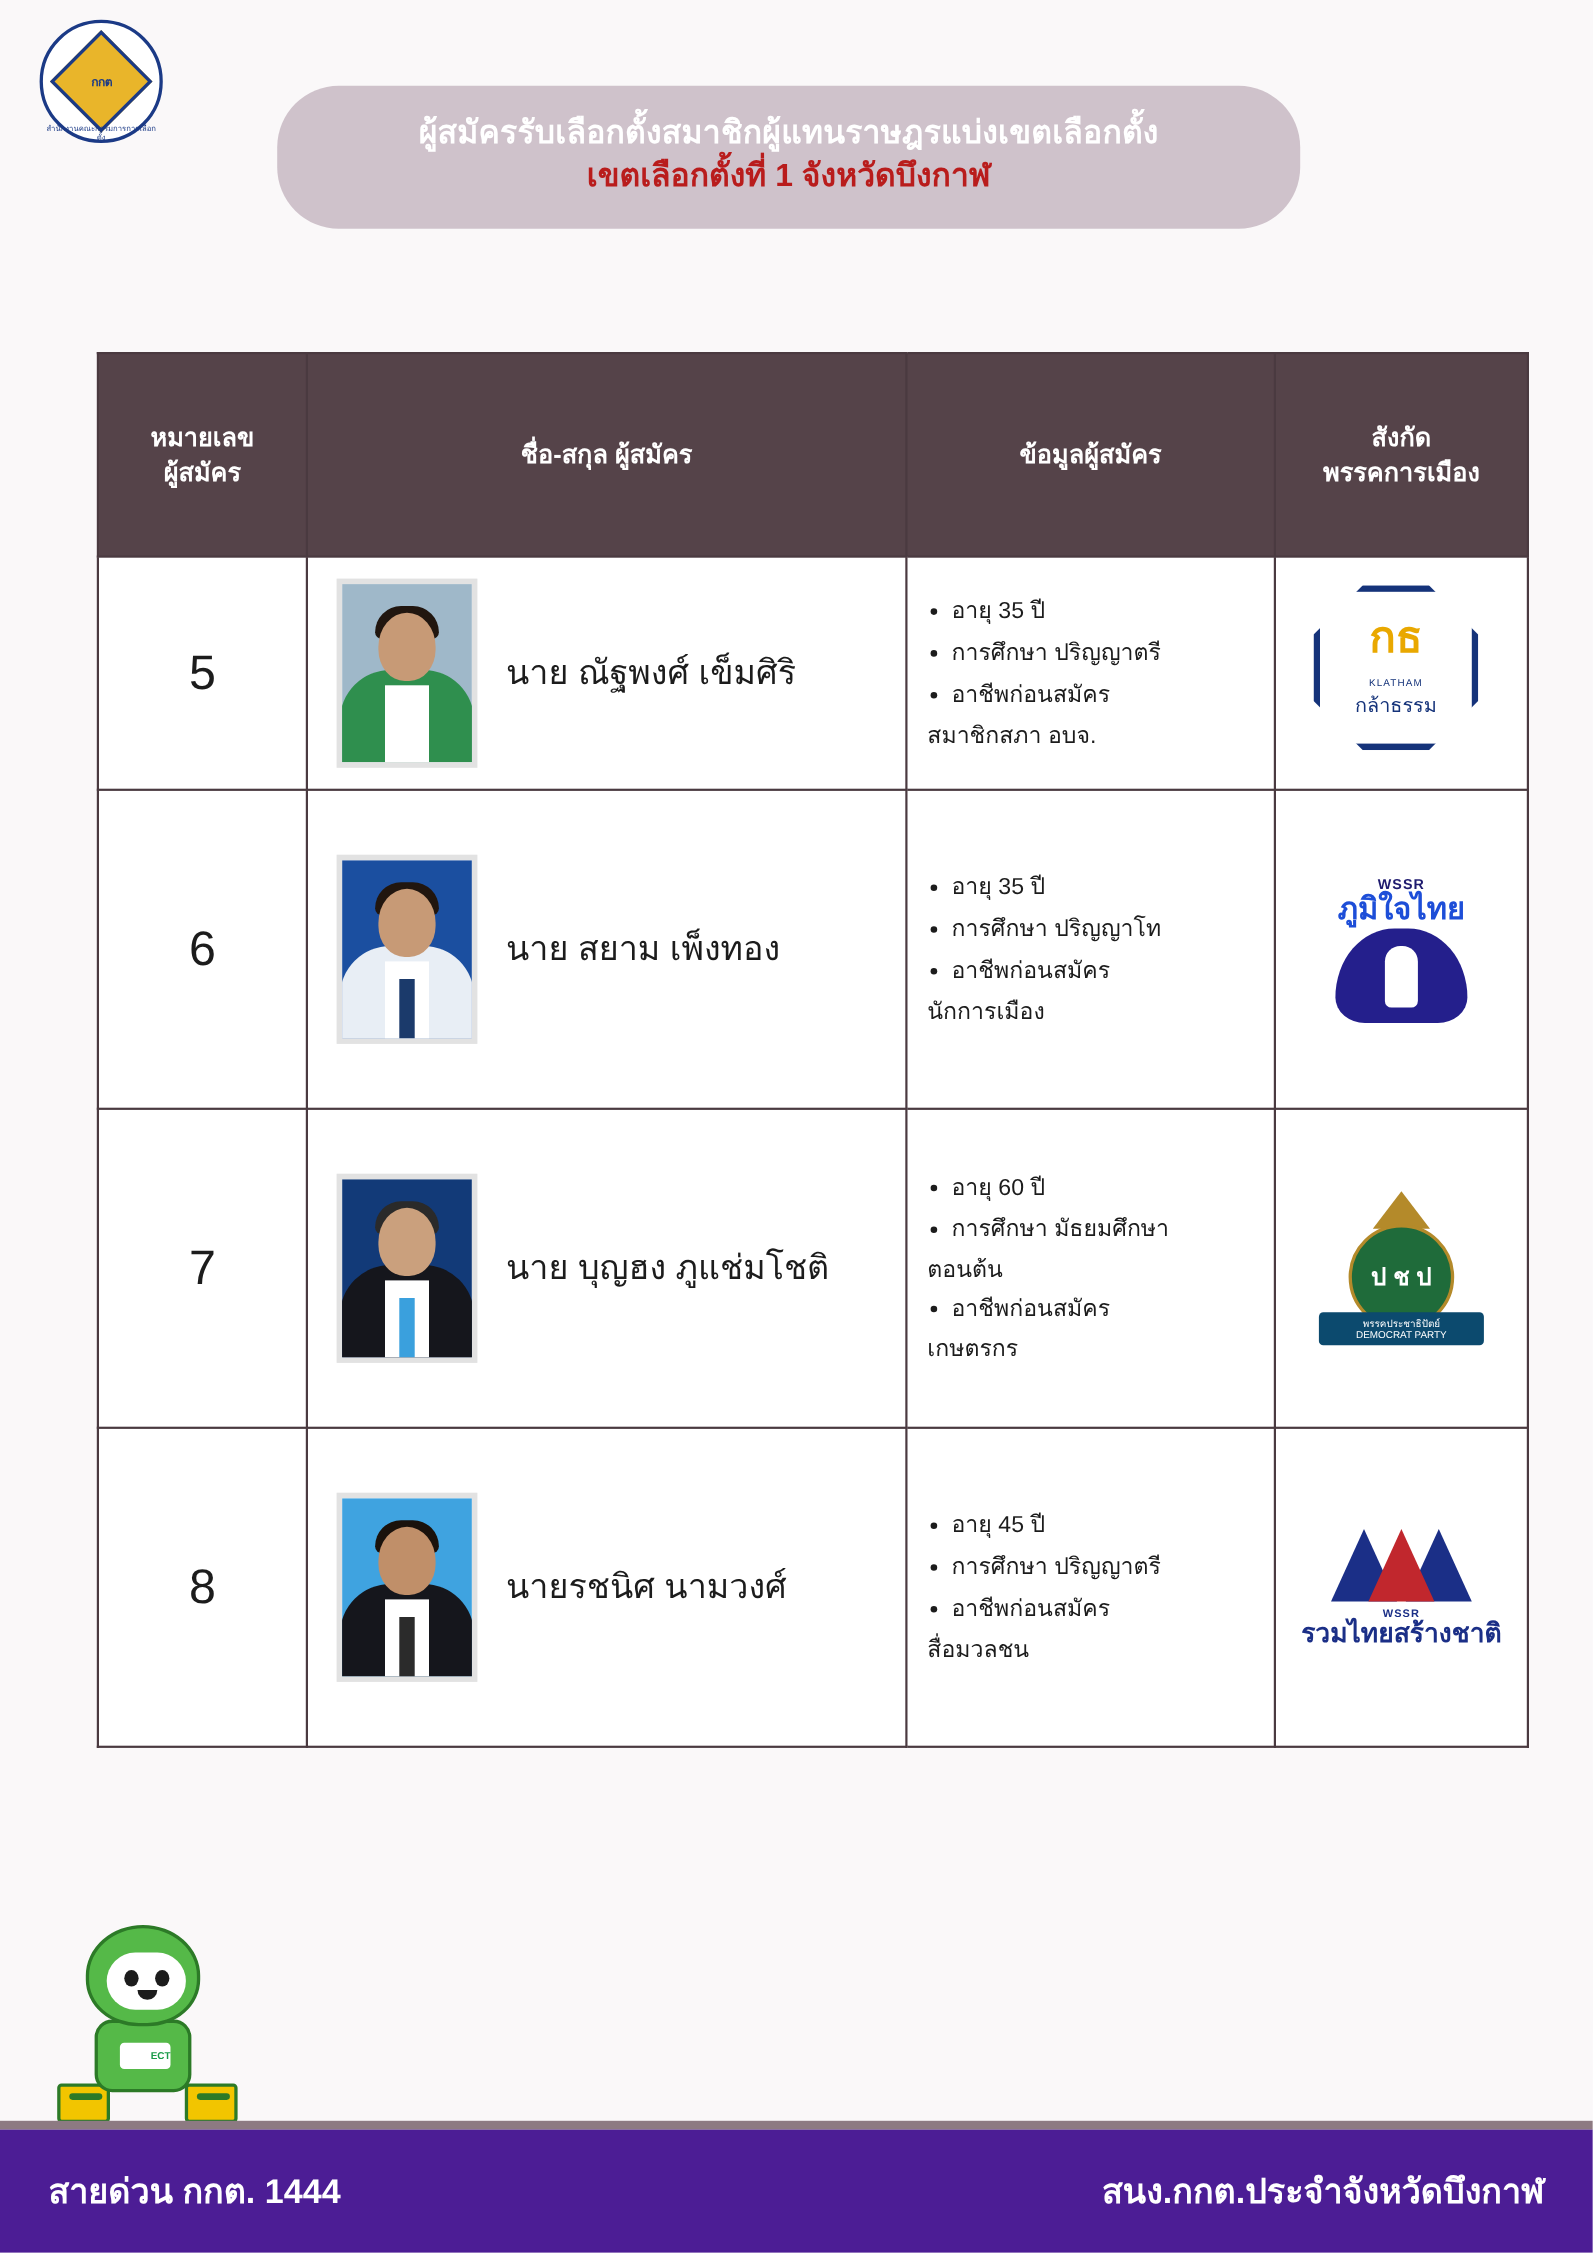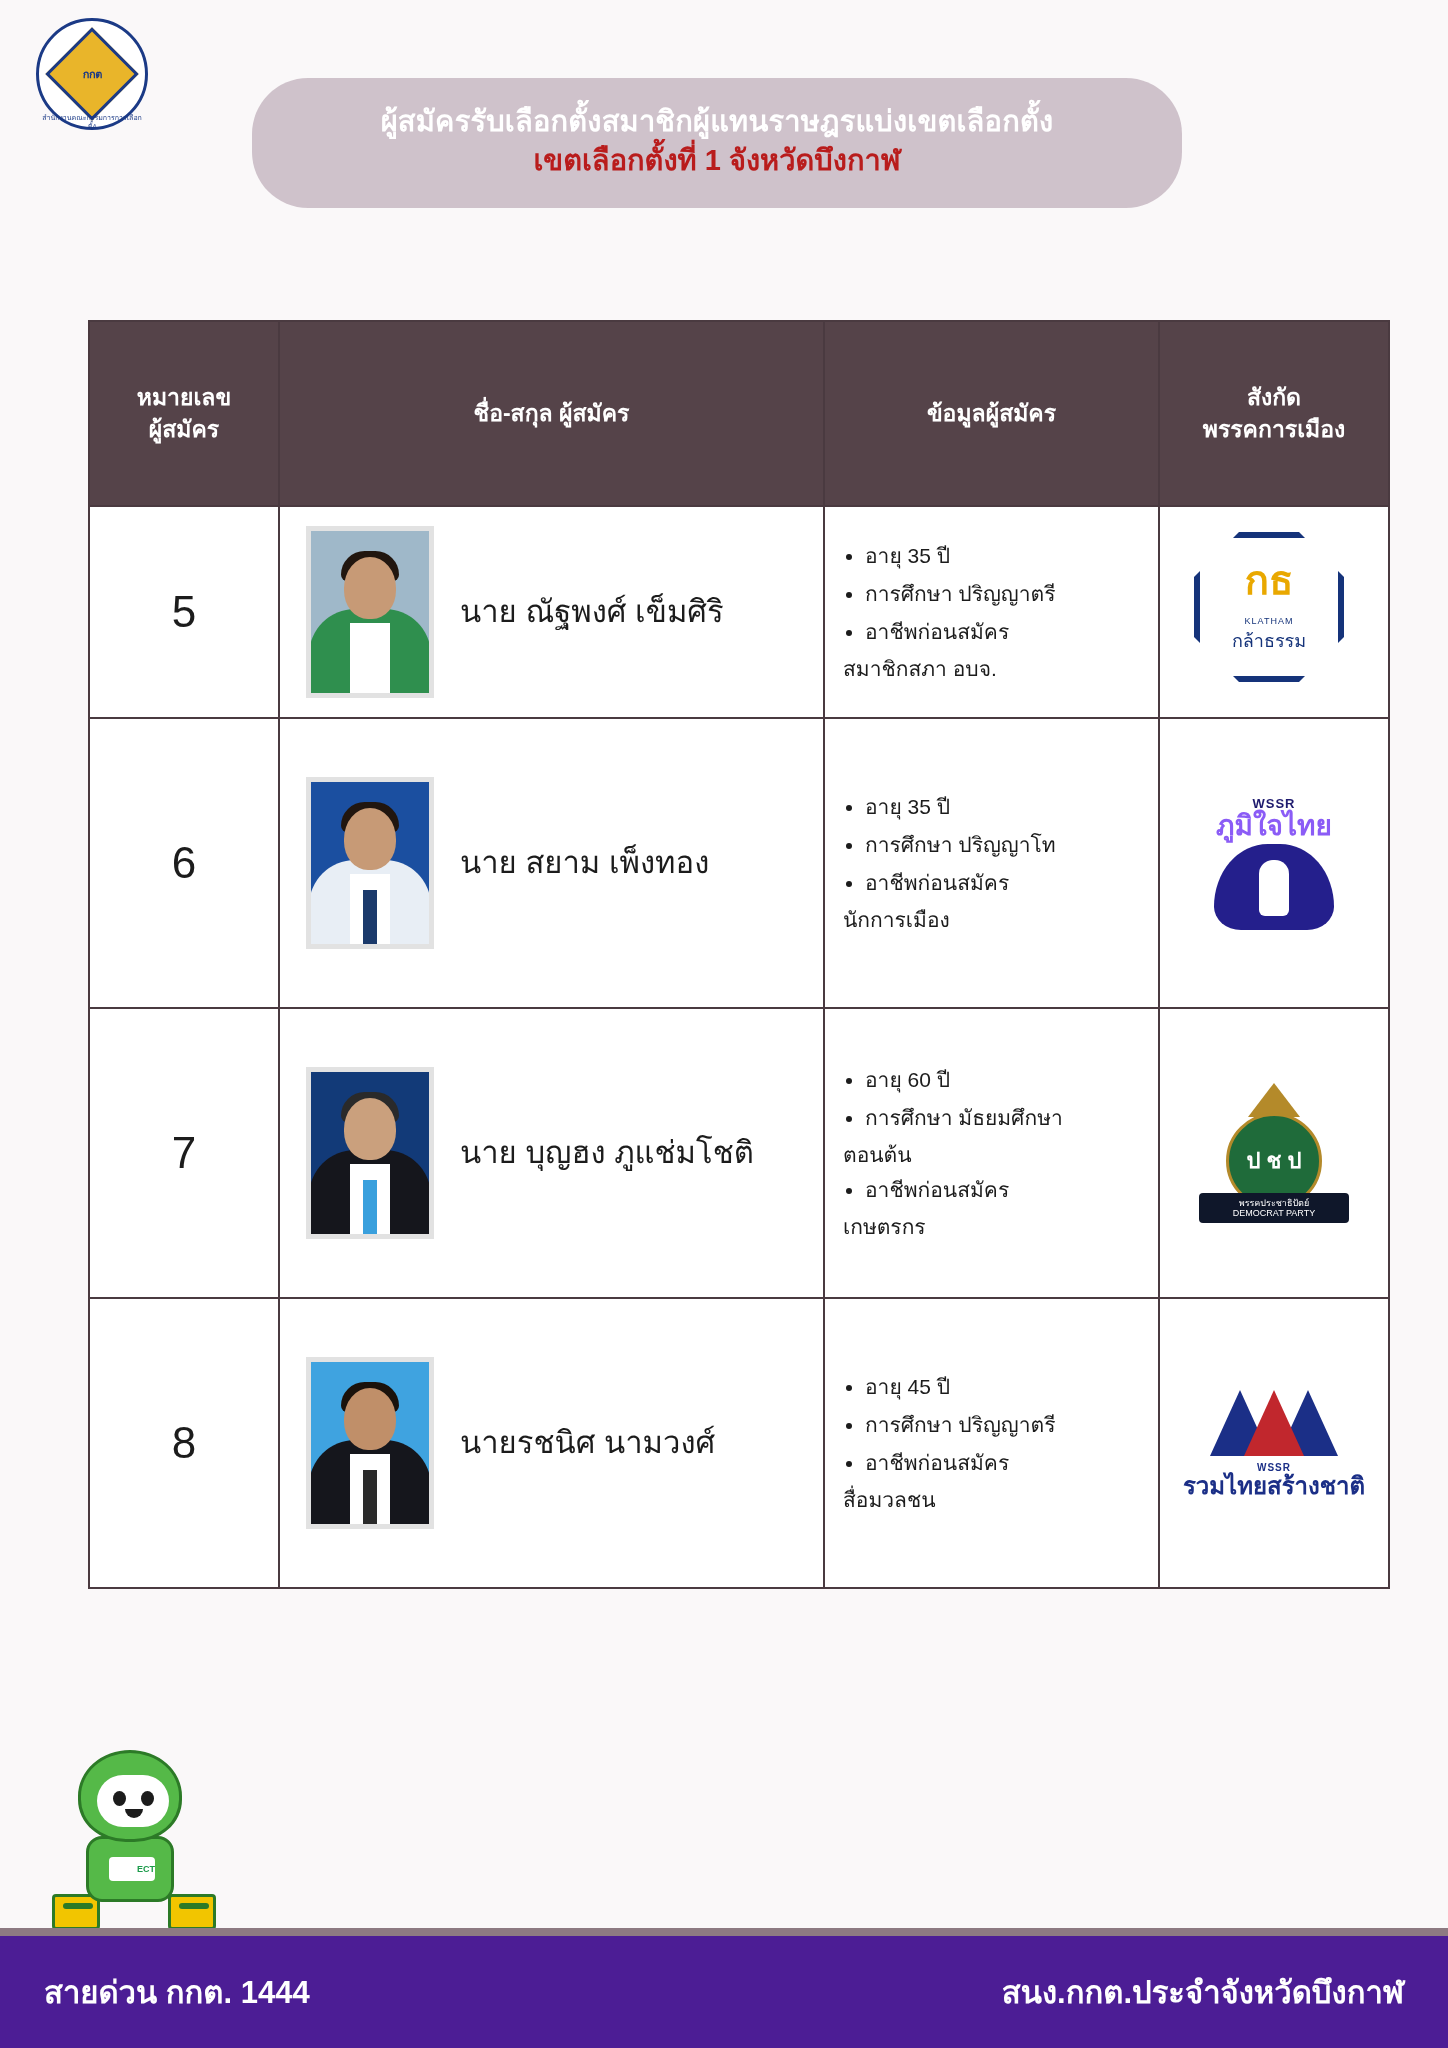--- a/index.html
+++ b/index.html
@@ -241,21 +241,21 @@
     color: #e9a800;
     font-weight: bold;
     line-height: 1;
   }
   .oct .sub-en { font-size: 9px; color: #15337a; letter-spacing: 1px; margin-top: 16px; }
   .oct .sub-th { font-size: 18px; color: #15337a; }
 
   
   .logo-bjt { width: 190px; }
   .bjt-top { font-size: 13px; color: #1e1a6e; font-weight: bold; letter-spacing: 1px;}
-  .bjt-name { font-size: 28px; color: #8b5cf6; font-weight: bold; line-height: 1.1; }
+  .bjt-name { font-size: 28px; color: #1d4ed8; font-weight: bold; line-height: 1.1; }
   .bjt-shape {
     margin: 2px auto 0;
     width: 120px; height: 86px;
     background: #241f8c;
     border-radius: 60px 60px 30px 30px / 70px 70px 26px 26px;
     position: relative;
   }
   .bjt-shape::after {
     content: "";
     position: absolute;
@@ -283,21 +283,21 @@
     display: flex;
     align-items: center;
     justify-content: center;
     color: #ffffff;
     font-size: 22px;
     font-weight: bold;
   }
   .ppt-ribbon {
     margin: -16px auto 0;
     width: 150px;
-    background: #0f172a;
+    background: #0c4a6e;
     color: #ffffff;
     font-size: 9px;
     padding: 5px 2px;
     border-radius: 4px;
     line-height: 1.15;
   }
 
   
   .logo-utn { width: 190px; }
   .utn-mark {

